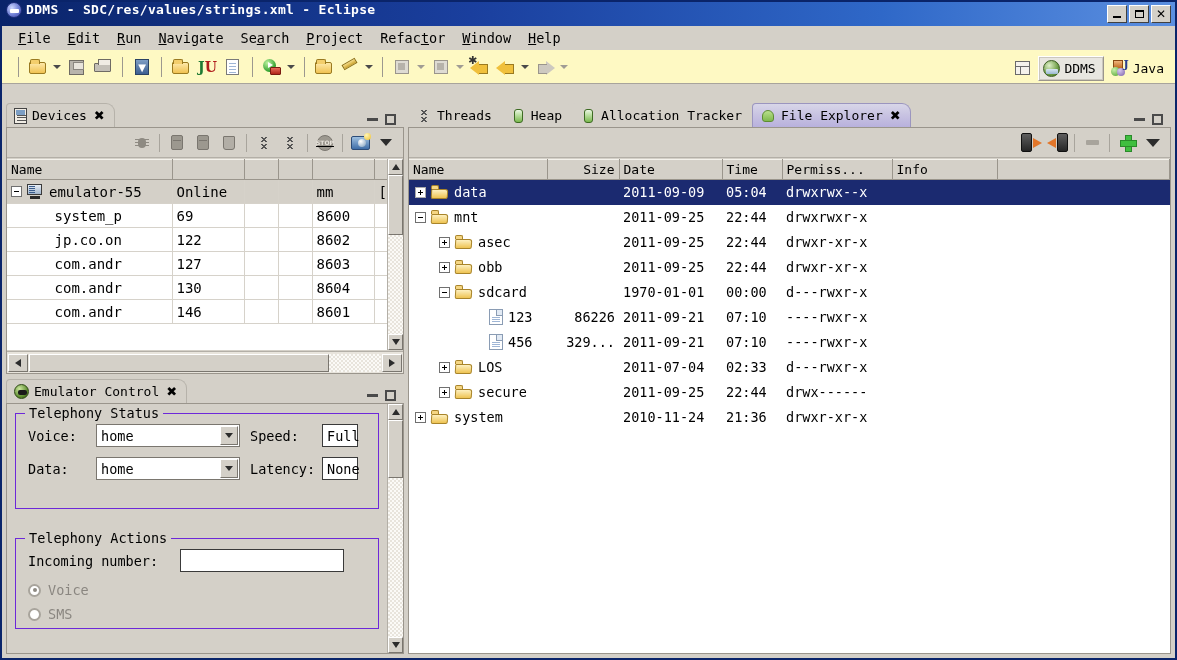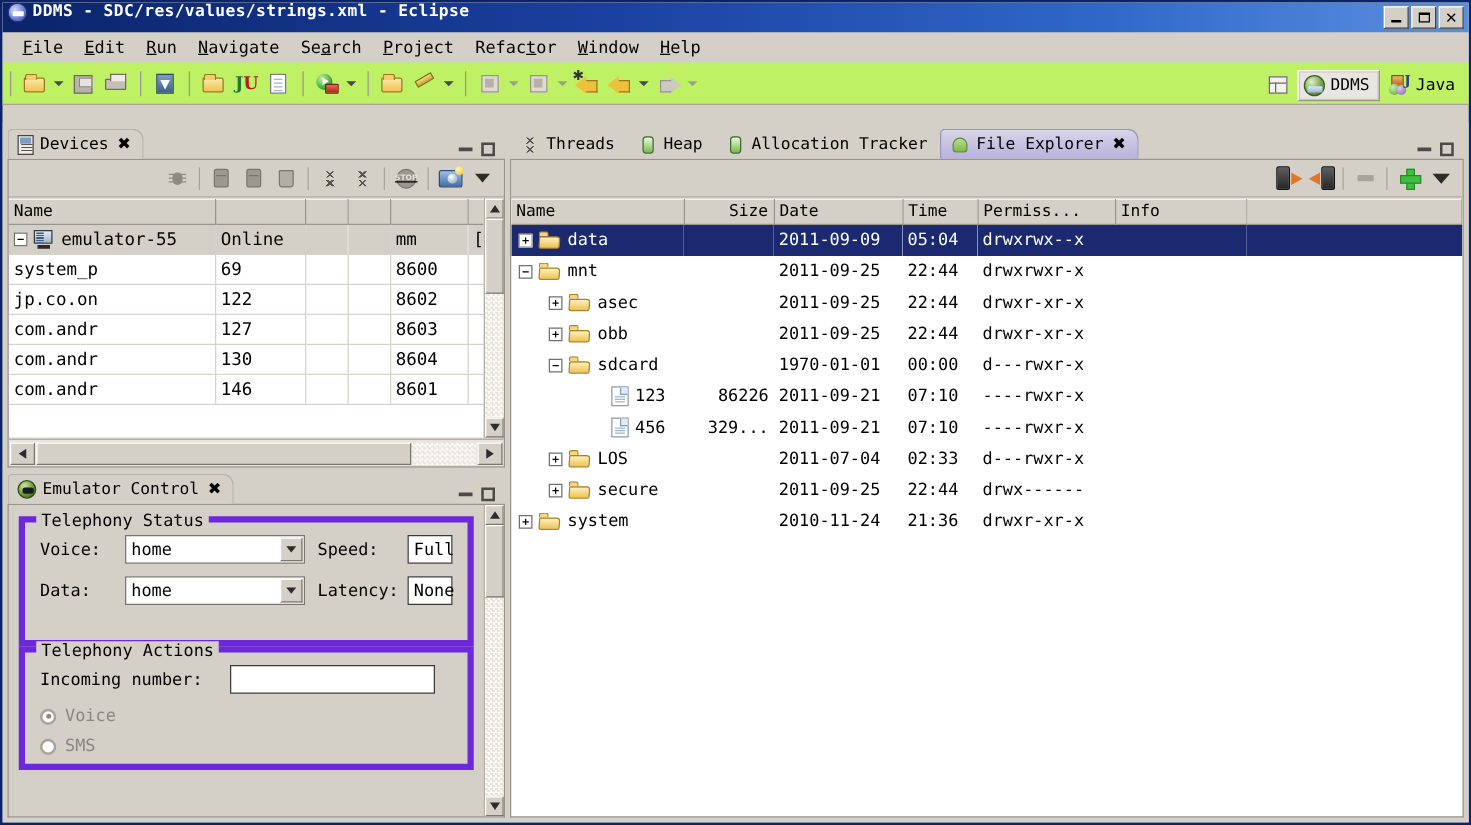--- a/index.html
+++ b/index.html
@@ -67,23 +67,23 @@
   }
   .menu-item {
     font-size: 13.5px; color: #000;
     padding: 2px 8px; white-space: nowrap;
   }
   .menu-item u { text-decoration: underline; }
 
   
   .toolbar {
     height: 34px;
-    background: #bef264;
+    background: #fef9c3;
     display: flex; align-items: center;
-    padding-left: 0;
+    padding-left: 10px;
     position: relative;
     border-bottom: 1px solid #a8a49c;
   }
   .tb-sep { width: 1px; height: 20px; background: #9c988f; margin: 0 6px; }
   .tb-btn {
     width: 24px; height: 24px; margin: 0 1px;
     display: flex; align-items: center; justify-content: center;
     position: relative;
   }
   .tb-arrow {
@@ -434,21 +434,21 @@
   .dev-row { height: 24px; background: #fff; }
   .dev-row td {
     border-right: 1px solid #d6d2ca;
     border-bottom: 1px solid #d6d2ca;
     padding: 0 4px; font-size: 14px;
     white-space: nowrap; overflow: hidden;
     vertical-align: middle;
   }
   .dev-row.parent td { background: #d4d0c8; }
   .dev-name-cell { display: flex; align-items: center; gap: 5px; }
-  .dev-name-cell.child { justify-content: flex-start; padding-right: 2px; }
+  .dev-name-cell.child { justify-content: center; padding-right: 2px; }
   .expander {
     width: 11px; height: 11px; border: 1px solid #707070; background: #fff;
     position: relative; flex: 0 0 auto; display: inline-block;
   }
   .expander::before {
     content: ""; position: absolute; left: 2px; top: 4px; width: 5px; height: 1px; background: #000;
   }
   .expander.plus::after {
     content: ""; position: absolute; left: 4px; top: 2px; width: 1px; height: 5px; background: #000;
   }
@@ -496,21 +496,21 @@
   .sb-rt { width: 0; height: 0; border-top: 4px solid transparent; border-bottom: 4px solid transparent; border-left: 6px solid #2c2c2c; }
   .hsb .sb-track { height: 18px; flex: 1 1 auto; display: flex; }
   .hsb .sb-thumb { height: 18px; }
 
   
   .emu-scroll {
     position: absolute; left: 0; top: 0; right: 16px; bottom: 0;
     padding: 9px 8px 0 8px; overflow: hidden;
   }
   .group {
-    border: 5px solid #6d28d9; margin-bottom: 0; padding: 10px 10px 28px 12px;
+    border: 1px solid #6d28d9; margin-bottom: 29px; padding: 10px 10px 28px 12px;
     position: relative;
   }
   .group > .legend {
     position: absolute; top: -9px; left: 9px; background: #d4d0c8;
     padding: 0 4px; font-size: 13.5px;
   }
   .field-row { display: flex; align-items: center; margin-bottom: 10px; }
   .field-row:last-child { margin-bottom: 0; }
   .fl { font-size: 13.5px; width: 68px; white-space: nowrap; }
   .fl.w2 { width: 82px; text-align: left; padding-left: 10px; }

